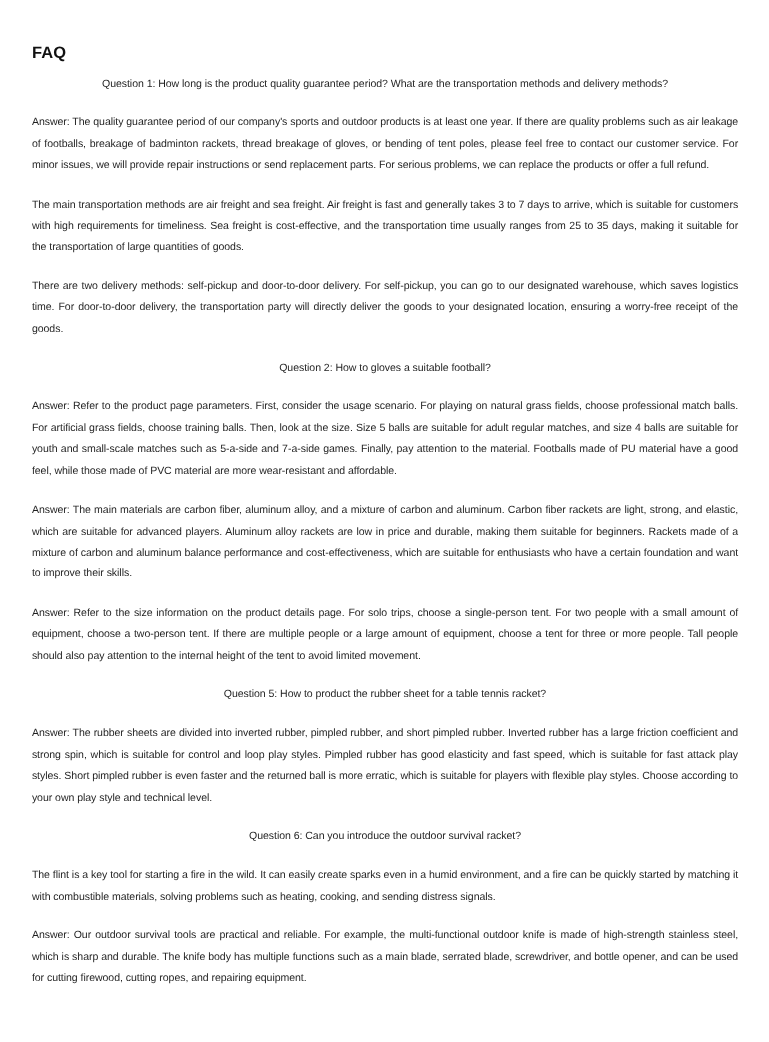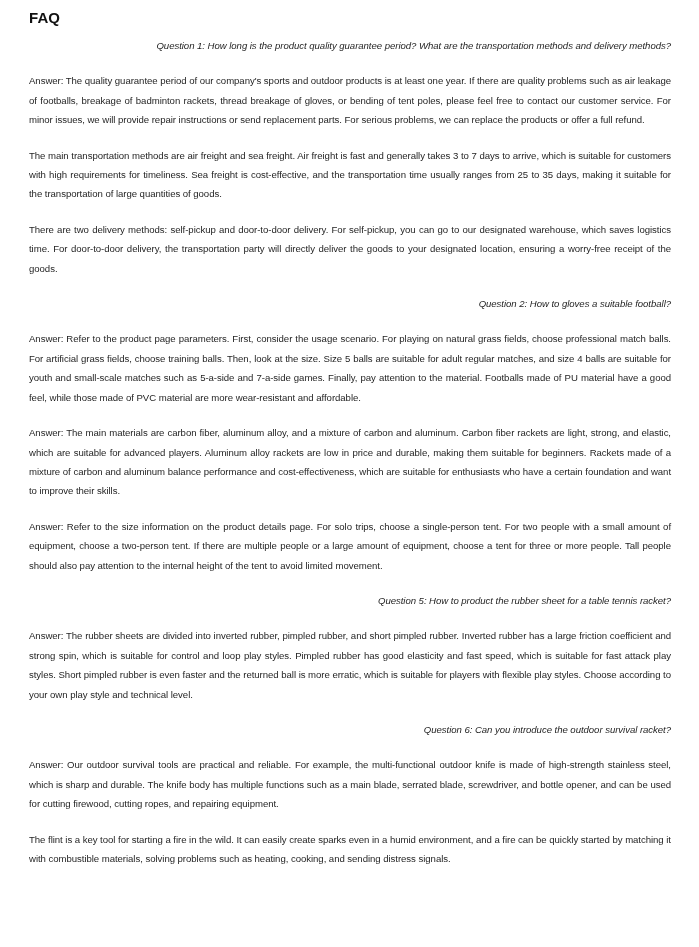--- a/index.html
+++ b/index.html
@@ -13,42 +13,42 @@
     overflow: hidden;
     font-family: "Liberation Sans", sans-serif;
     color: #1f1f1f;
   }
   .page {
     box-sizing: border-box;
     width: 699px;
     height: 735px;
     padding: 8px 28px 10px 29px;
     background: #ffffff;
+    margin-top: 31px;
   }
   .doc-title {
     font-size: 15px;
     font-weight: 700;
     color: #111111;
     margin: 0 0 9px 0;
     line-height: 19px;
     letter-spacing: 0.1px;
   }
   .block {
     font-size: 9.6px;
     line-height: 19.4px;
     letter-spacing: -0.05px;
     margin: 0 0 16px 0;
     color: #1f1f1f;
   }
   .answer {
     text-align: justify;
   }
   .question {
-    text-align: right;
-    font-style: italic;
+    text-align: center;
   }
 </style>
 </head>
 <body>
 
 <div class="page">
   <h1 class="doc-title">FAQ</h1>
 
   <p class="block question">Question 1: How long is the product quality guarantee period? What are the transportation methods and delivery methods?</p>
   <p class="block answer">Answer: The quality guarantee period of our company's sports and outdoor products is at least one year. If there are quality problems such as air leakage of footballs, breakage of badminton rackets, thread breakage of gloves, or bending of tent poles, please feel free to contact our customer service. For minor issues, we will provide repair instructions or send replacement parts. For serious problems, we can replace the products or offer a full refund.</p>
@@ -59,16 +59,16 @@
   <p class="block answer">Answer: Refer to the product page parameters. First, consider the usage scenario. For playing on natural grass fields, choose professional match balls. For artificial grass fields, choose training balls. Then, look at the size. Size 5 balls are suitable for adult regular matches, and size 4 balls are suitable for youth and small-scale matches such as 5-a-side and 7-a-side games. Finally, pay attention to the material. Footballs made of PU material have a good feel, while those made of PVC material are more wear-resistant and affordable.</p>
 
   <p class="block answer">Answer: The main materials are carbon fiber, aluminum alloy, and a mixture of carbon and aluminum. Carbon fiber rackets are light, strong, and elastic, which are suitable for advanced players. Aluminum alloy rackets are low in price and durable, making them suitable for beginners. Rackets made of a mixture of carbon and aluminum balance performance and cost-effectiveness, which are suitable for enthusiasts who have a certain foundation and want to improve their skills.</p>
 
   <p class="block answer">Answer: Refer to the size information on the product details page. For solo trips, choose a single-person tent. For two people with a small amount of equipment, choose a two-person tent. If there are multiple people or a large amount of equipment, choose a tent for three or more people. Tall people should also pay attention to the internal height of the tent to avoid limited movement.</p>
 
   <p class="block question">Question 5: How to product the rubber sheet for a table tennis racket?</p>
   <p class="block answer">Answer: The rubber sheets are divided into inverted rubber, pimpled rubber, and short pimpled rubber. Inverted rubber has a large friction coefficient and strong spin, which is suitable for control and loop play styles. Pimpled rubber has good elasticity and fast speed, which is suitable for fast attack play styles. Short pimpled rubber is even faster and the returned ball is more erratic, which is suitable for players with flexible play styles. Choose according to your own play style and technical level.</p>
 
   <p class="block question">Question 6: Can you introduce the outdoor survival racket?</p>
+  <p class="block answer">The flint is a key tool for starting a fire in the wild. It can easily create sparks even in a humid environment, and a fire can be quickly started by matching it with combustible materials, solving problems such as heating, cooking, and sending distress signals.</p>
   <p class="block answer">Answer: Our outdoor survival tools are practical and reliable. For example, the multi-functional outdoor knife is made of high-strength stainless steel, which is sharp and durable. The knife body has multiple functions such as a main blade, serrated blade, screwdriver, and bottle opener, and can be used for cutting firewood, cutting ropes, and repairing equipment.</p>
-  <p class="block answer">The flint is a key tool for starting a fire in the wild. It can easily create sparks even in a humid environment, and a fire can be quickly started by matching it with combustible materials, solving problems such as heating, cooking, and sending distress signals.</p>
 
 </div>
 
 </body></html>

